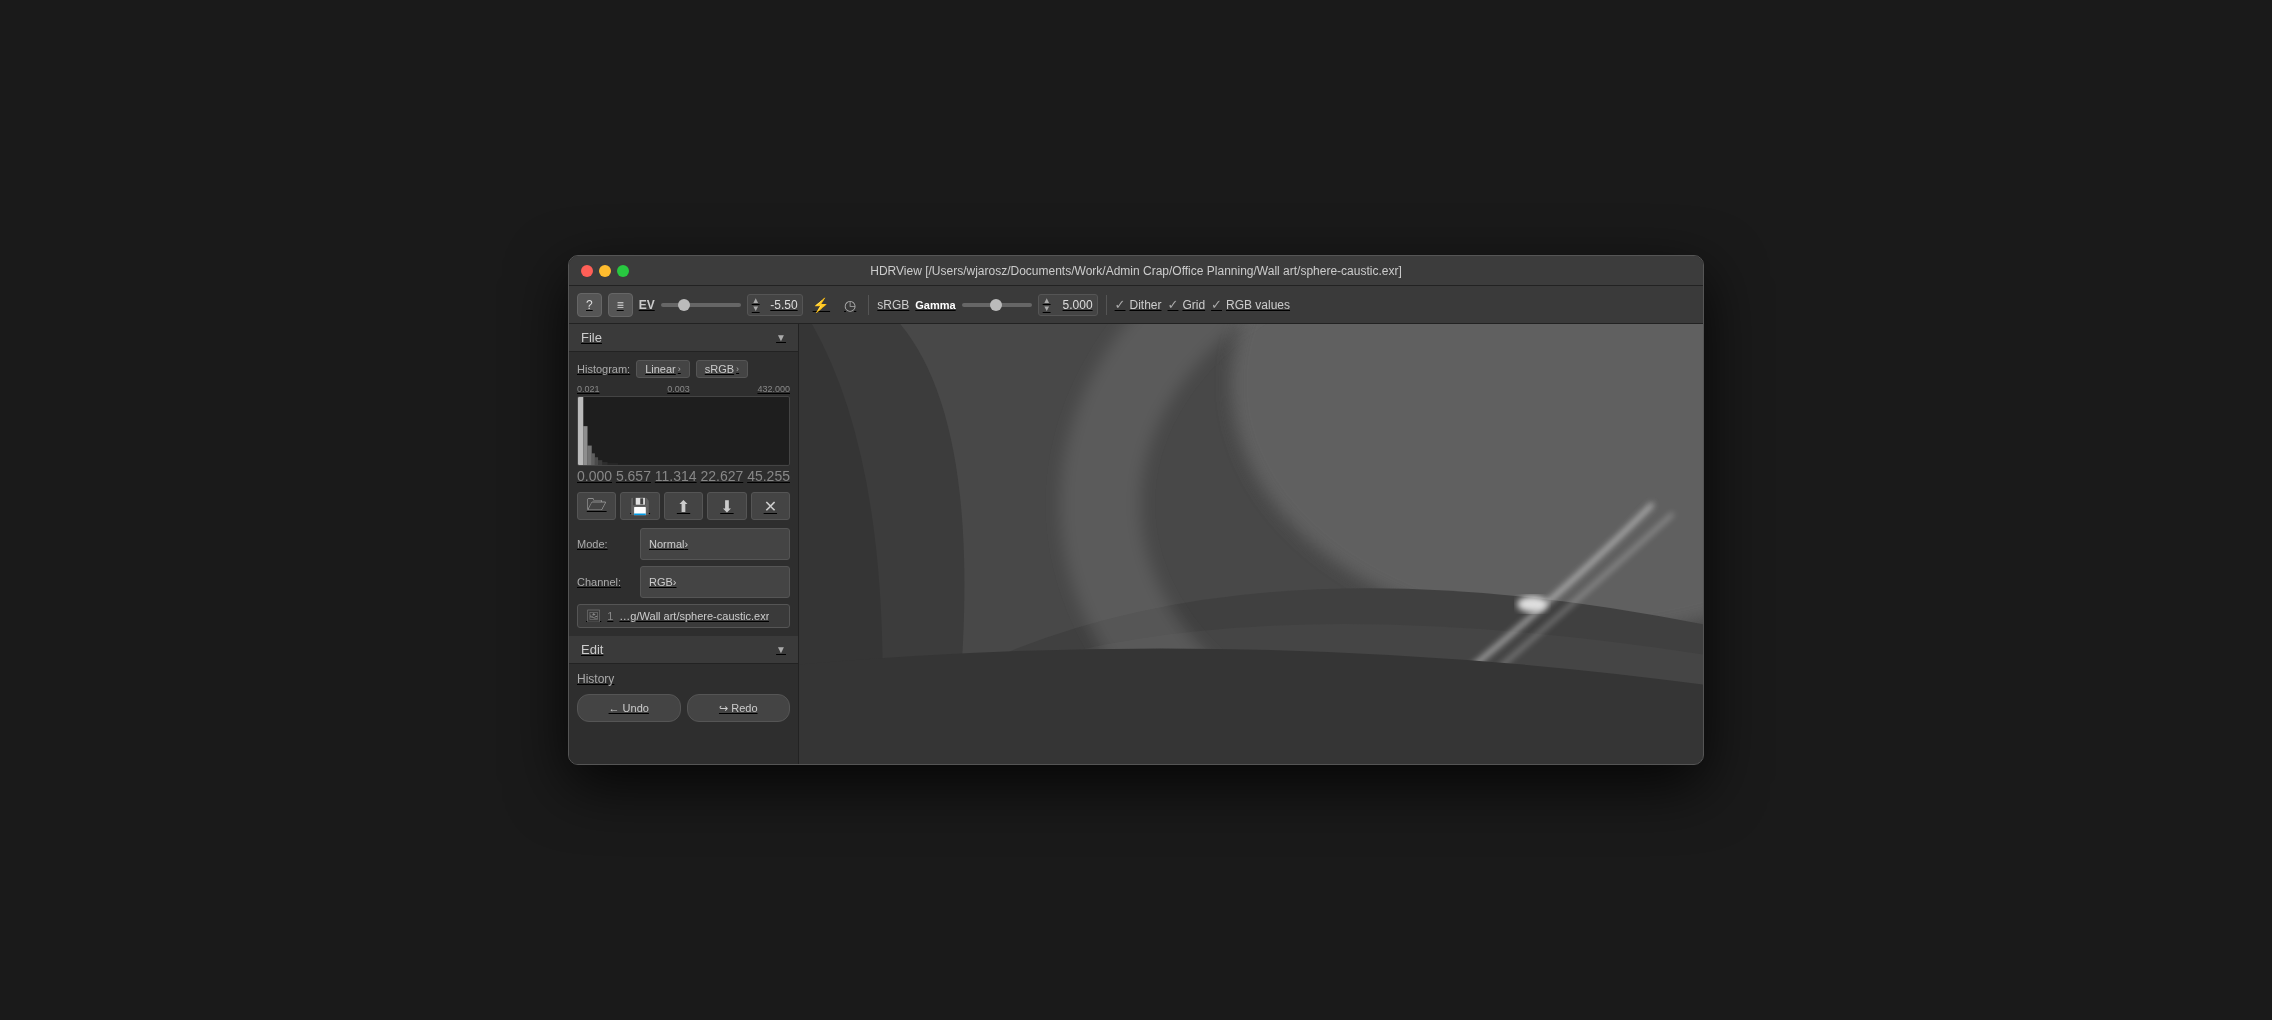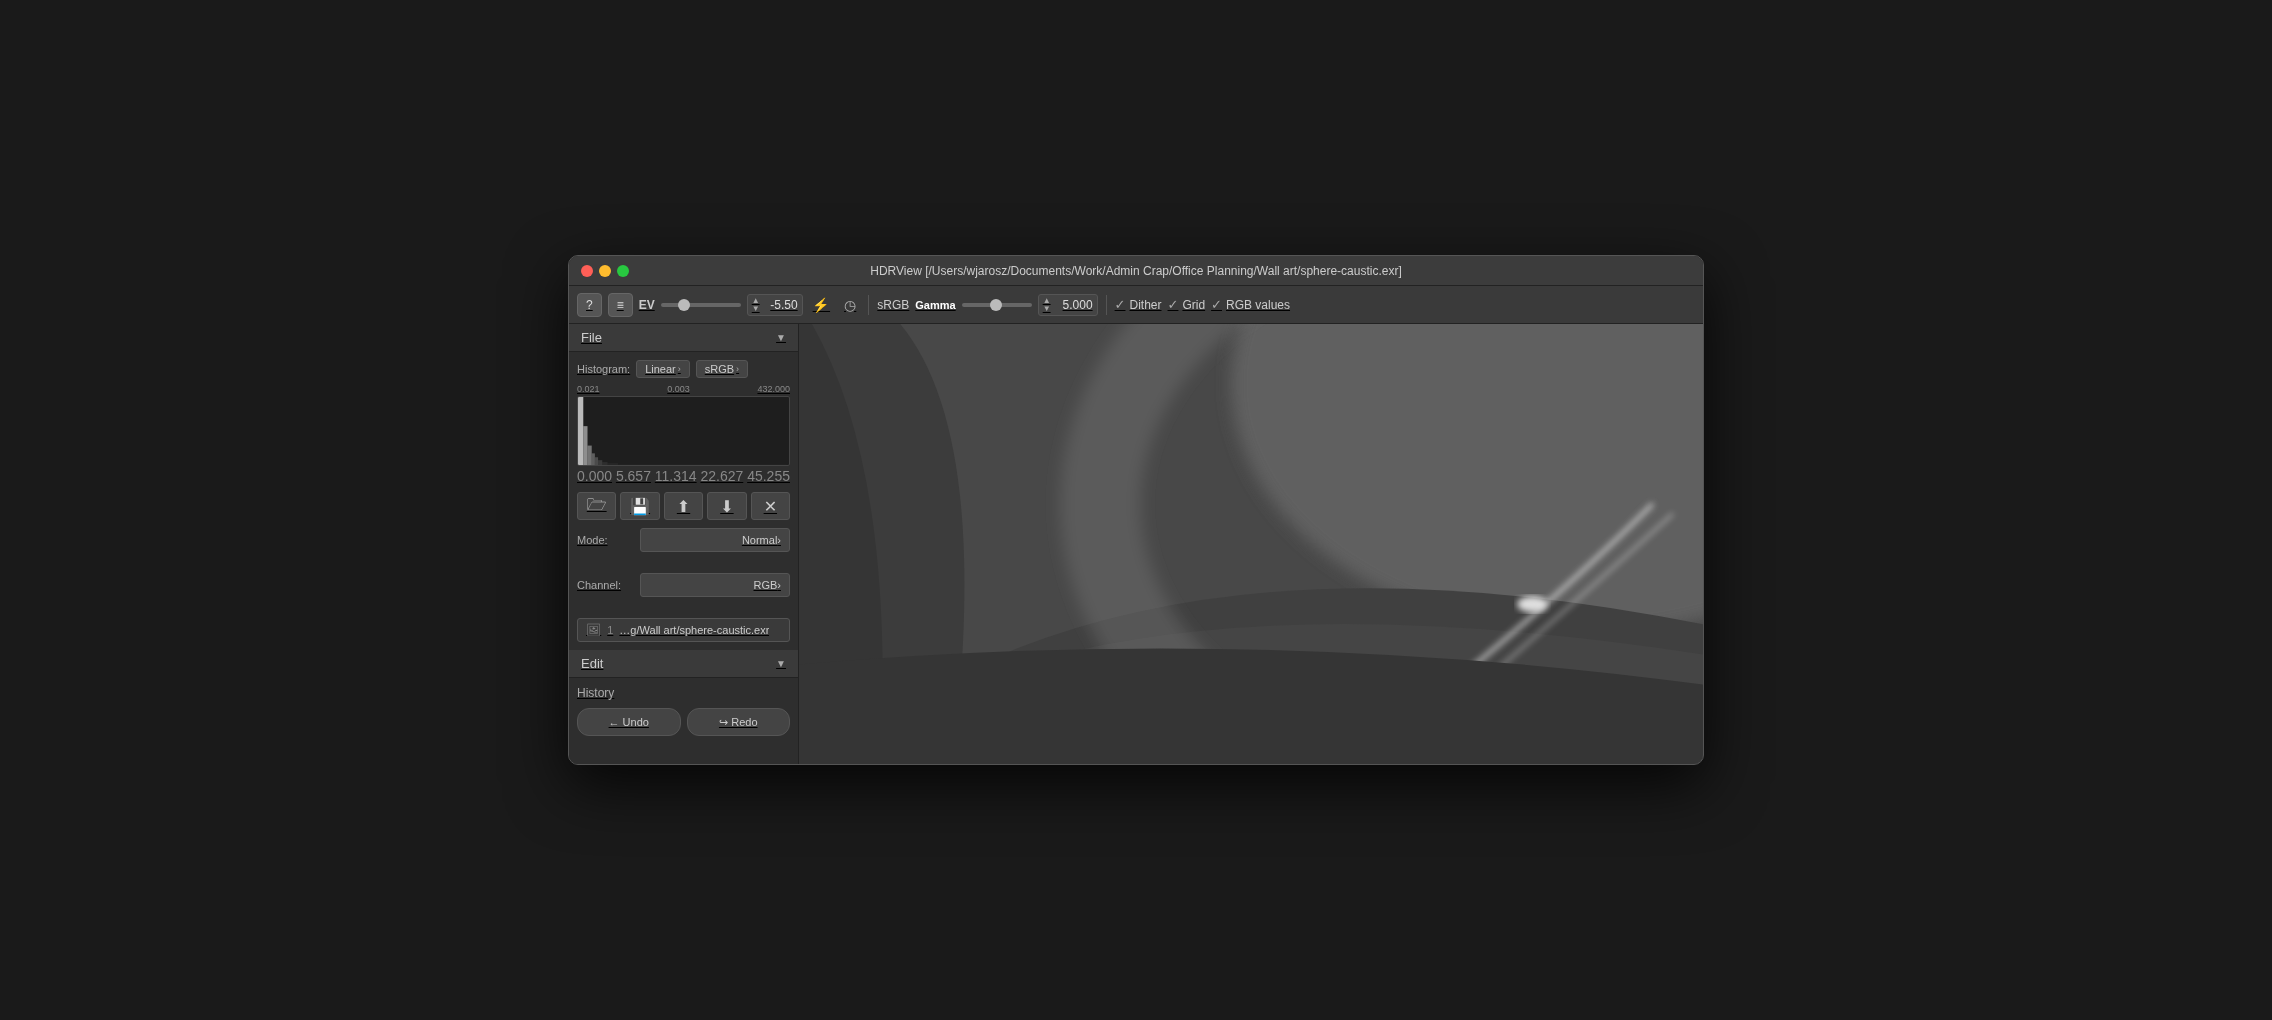--- a/index.html
+++ b/index.html
@@ -299,40 +299,40 @@
       cursor: pointer;
       display: flex;
       align-items: center;
       justify-content: center;
       height: 28px;
     }
     .labeled-dropdown {
       display: flex;
       align-items: center;
       gap: 8px;
-      margin-bottom: 21px;
+      margin-bottom: 6px;
     }
     .dropdown-label {
       color: #aaa;
       font-size: 11px;
       min-width: 55px;
     }
     .dropdown-btn {
       flex: 1;
       background: #444;
       border: 1px solid #555;
       border-radius: 3px;
       color: #ccc;
       font-size: 11px;
       padding: 3px 8px;
       cursor: pointer;
       display: flex;
       align-items: center;
-      justify-content: flex-end;
-      height: 24px;
+      justify-content: flex-start;
+      height: 32px;
     }
     .file-item {
       display: flex;
       align-items: center;
       gap: 6px;
       background: #3a3a3a;
       border: 1px solid #555;
       border-radius: 3px;
       padding: 4px 8px;
       margin-top: 4px;

